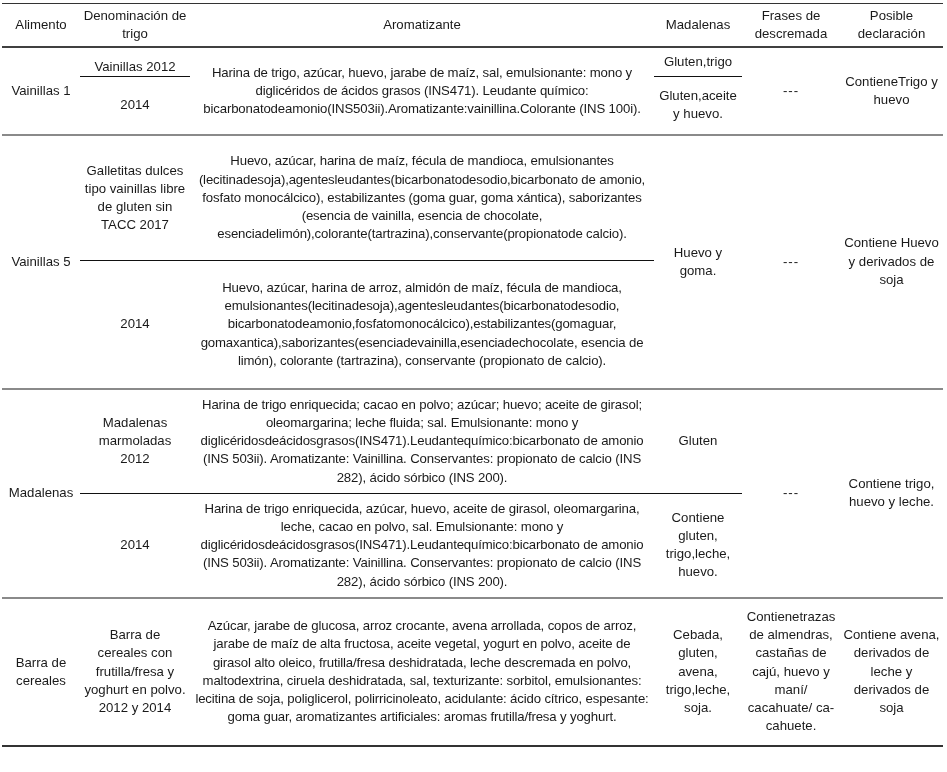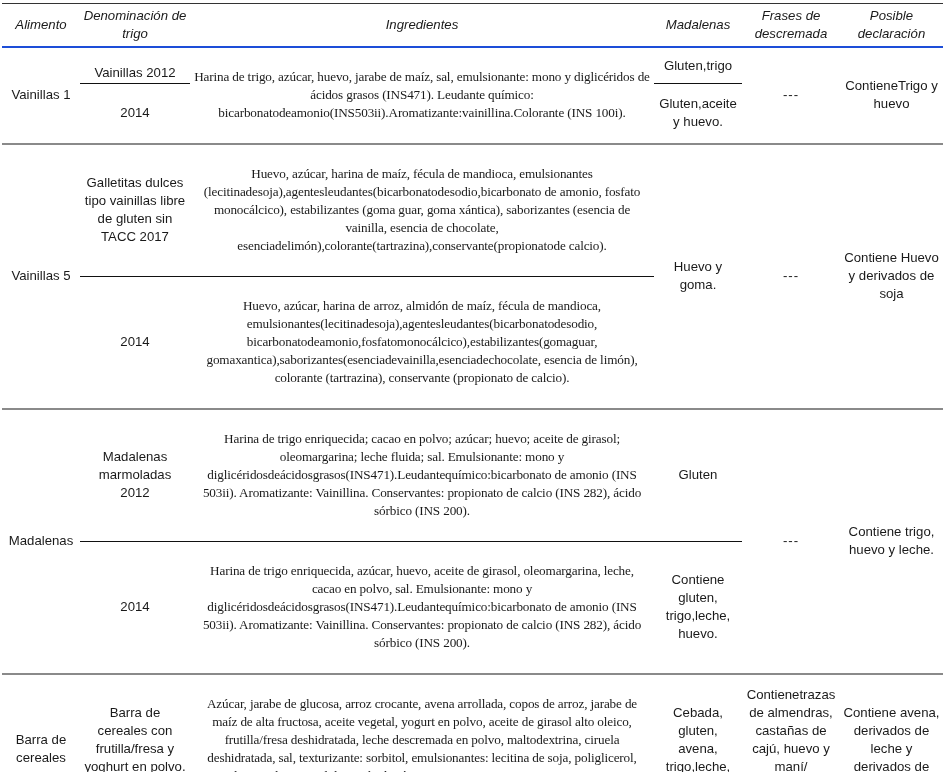--- a/index.html
+++ b/index.html
@@ -1,57 +1,57 @@
 <!DOCTYPE html>
 <html><head>
 <meta charset="utf-8">
 <style>
   html, body { margin: 0; padding: 0; background: #ffffff; }
   body { width: 947px; height: 772px; overflow: hidden; position: relative;
          font-family: "Liberation Sans", "DejaVu Sans", sans-serif; color: #1a1a1a; }
   table { position: absolute; left: 2px; top: 3px; width: 941px; border-collapse: collapse;
           table-layout: fixed; font-size: 13.2px; line-height: 18.2px; }
   td, th { text-align: center; vertical-align: middle; padding: 0 3px; font-weight: normal; }
-  thead tr { border-top: 1.5px solid #333; border-bottom: 2px solid #1d4ed8; font-style: italic; }
+  thead tr { border-top: 1.5px solid #333; border-bottom: 2px solid #404040; }
   thead th { height: 42px; }
   tr.group-start { border-top: 2px solid #8a8a8a; }
   tr.last-row { border-bottom: 2px solid #333; }
   td.sub-top { border-top: 1px solid #111; }
-  td.ing { padding: 20px 4px; letter-spacing: -0.15px; font-family: Liberation Serif, serif; }
+  td.ing { padding: 6px 4px; letter-spacing: -0.15px; }
   col.c1 { width: 78px; } col.c2 { width: 110px; } col.c3 { width: 464px; }
   col.c4 { width: 88px; } col.c5 { width: 98px; } col.c6 { width: 103px; }
   .dash { letter-spacing: 1px; }
 </style>
 </head>
 <body>
 
 <table>
   <colgroup>
     <col class="c1">
       <col class="c2">
       <col class="c3">
       <col class="c4">
       <col class="c5">
       <col class="c6">
   </colgroup>
   <thead>
     <tr>
       <th>Alimento</th>
       <th>Denominación de trigo</th>
-      <th>Ingredientes</th>
+      <th>Aromatizante</th>
       <th>Madalenas</th>
       <th>Frases de descremada</th>
       <th>Posible declaración</th>
     </tr>
   </thead>
   <tbody>
 
     <tr class="group-start" style="height:22px;">
       <td rowspan="2">Vainillas 1</td>
-      <td style="vertical-align:top;padding-top:16px;">Vainillas 2012</td>
+      <td style="vertical-align:top;padding-top:10px;">Vainillas 2012</td>
       <td rowspan="2" class="ing">Harina de trigo, azúcar, huevo, jarabe de maíz, sal, emulsionante: mono y diglicéridos de ácidos grasos (INS471). Leudante químico: bicarbonatodeamonio(INS503ii).Aromatizante:vainillina.Colorante (INS 100i).</td>
       <td>Gluten,trigo</td>
       <td rowspan="2" class="dash">---</td>
       <td rowspan="2">ContieneTrigo y huevo</td>
     </tr>
     <tr style="height:58px;">
       <td class="sub-top">2014</td>
       <td class="sub-top">Gluten,aceite y huevo.</td>
     </tr>
 

